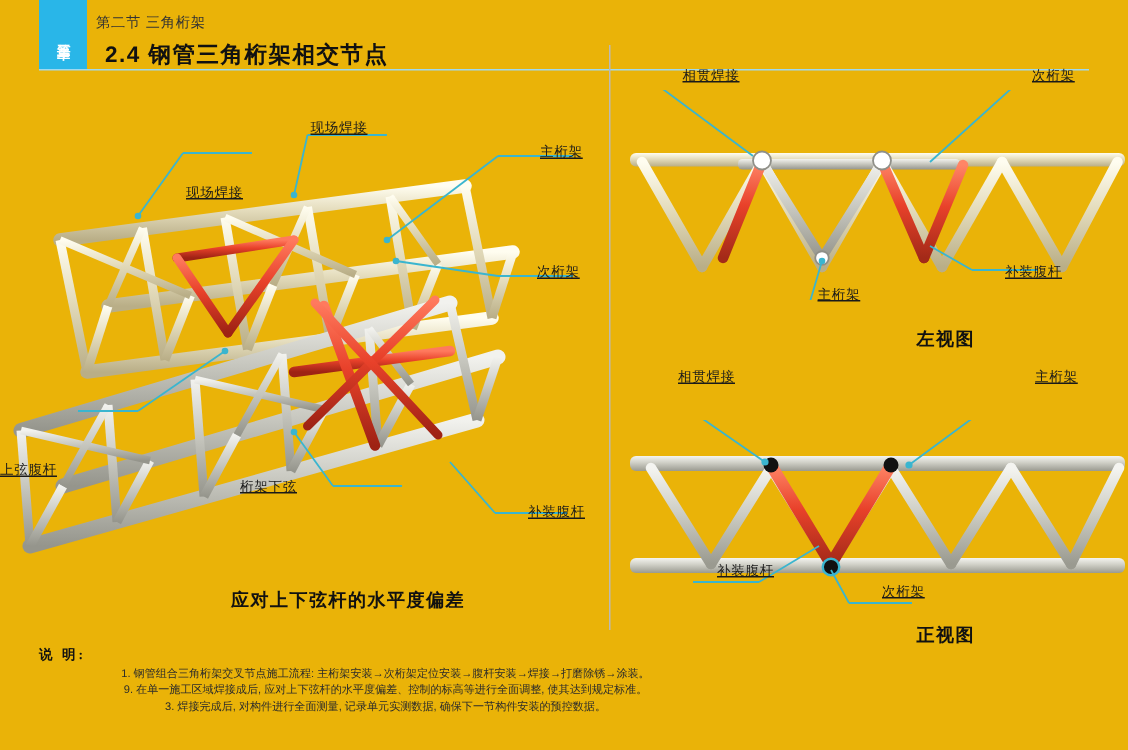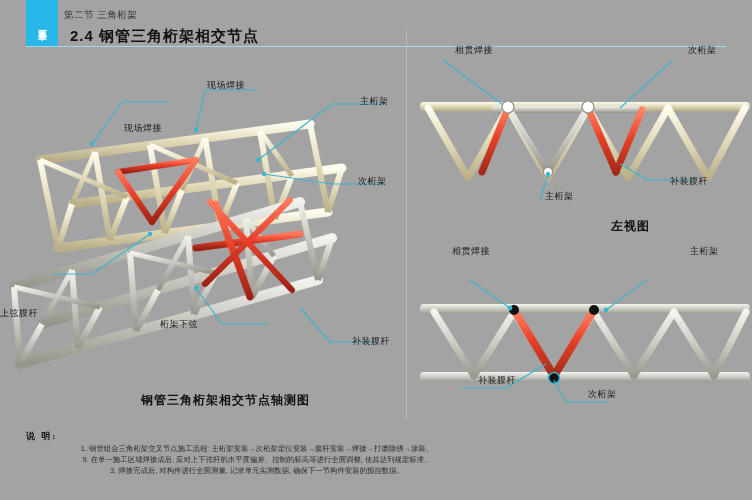--- a/index.html
+++ b/index.html
@@ -3,21 +3,21 @@
 <meta charset="utf-8">
 <style>
   html,body{margin:0;padding:0;}
   body{
     width:752px;height:500px;
     background:#ffffff;
     font-family:"Liberation Sans","DejaVu Sans",sans-serif;
     overflow:hidden;
     position:relative;
   }
-  .page{position:absolute;inset:0;background:#a3a3a3;}
+  .page{position:absolute;inset:0;background:#eab308;}
 
   
   .chapter-tab{
     position:absolute;left:26px;top:0;width:32px;height:46px;
     background:#29b6e8;color:#ffffff;
     display:flex;align-items:center;justify-content:center;
     font-size:9px;line-height:11px;letter-spacing:1px;
     writing-mode:vertical-rl;text-orientation:upright;
     font-weight:bold;
   }
@@ -46,20 +46,21 @@
     text-align:right;
   }
   .cap-axo{left:95px;top:392px;width:215px;}
   .cap-left{left:520px;top:218px;width:130px;}
   .cap-front{left:520px;top:415px;width:130px;}
 
   
   .lbl{
     position:absolute;font-size:9px;color:#1a1a1a;white-space:nowrap;
     letter-spacing:.5px;
+    text-decoration:underline;
   }
 
   
   .notes{position:absolute;left:26px;top:430px;width:440px;}
   .notes-title{font-size:9px;font-weight:bold;color:#111;letter-spacing:2px;font-family:Liberation Serif, serif;}
   .note-item{
     font-size:7.4px;color:#2b2b2b;line-height:11px;margin-left:22px;
     white-space:nowrap;
     text-align:center;
   }
@@ -181,21 +182,21 @@
   </svg>
 
   <div class="lbl" style="left:124px;top:122px;">现场焊接</div>
   <div class="lbl" style="left:207px;top:79px;">现场焊接</div>
   <div class="lbl" style="left:360px;top:95px;">主桁架</div>
   <div class="lbl" style="left:358px;top:175px;">次桁架</div>
   <div class="lbl" style="left:0;top:307px;">上弦腹杆</div>
   <div class="lbl" style="left:160px;top:318px;">桁架下弦</div>
   <div class="lbl" style="left:352px;top:335px;">补装腹杆</div>
 
-  <div class="caption cap-axo">钢管三角桁架相交节点轴测图</div>
+  <div class="caption cap-axo">应对上下弦杆的水平度偏差</div>
 
   <svg class="cv" style="left:420px;top:60px;" width="330" height="140" viewBox="0 0 330 140">
     <defs>
       <linearGradient id="cream2" x1="0" y1="0" x2="0" y2="1">
         <stop offset="0%" stop-color="#fffdf0"></stop>
         <stop offset="45%" stop-color="#e4dcbc"></stop>
         <stop offset="100%" stop-color="#b9ae87"></stop>
       </linearGradient>
       <linearGradient id="gray2" x1="0" y1="0" x2="0" y2="1">
         <stop offset="0%" stop-color="#f2f2ee"></stop>
@@ -314,20 +315,21 @@
       <circle cx="90" cy="28" r="2.4"></circle>
       <circle cx="186" cy="30" r="2.4"></circle>
     </g>
   </svg>
 
   <div class="lbl" style="left:452px;top:245px;">相贯焊接</div>
   <div class="lbl" style="left:690px;top:245px;">主桁架</div>
   <div class="lbl" style="left:478px;top:374px;">补装腹杆</div>
   <div class="lbl" style="left:588px;top:388px;">次桁架</div>
 
+  <div class="caption cap-front">正视图</div>
 
   <div class="notes">
     <div class="notes-title">说 明:</div>
     <div class="note-item">1. 钢管组合三角桁架交叉节点施工流程: 主桁架安装→次桁架定位安装→腹杆安装→焊接→打磨除锈→涂装。</div>
     <div class="note-item">9. 在单一施工区域焊接成后, 应对上下弦杆的水平度偏差、控制的标高等进行全面调整, 使其达到规定标准。</div>
     <div class="note-item">3. 焊接完成后, 对构件进行全面测量, 记录单元实测数据, 确保下一节构件安装的预控数据。</div>
   </div>
 
 </div>
 

